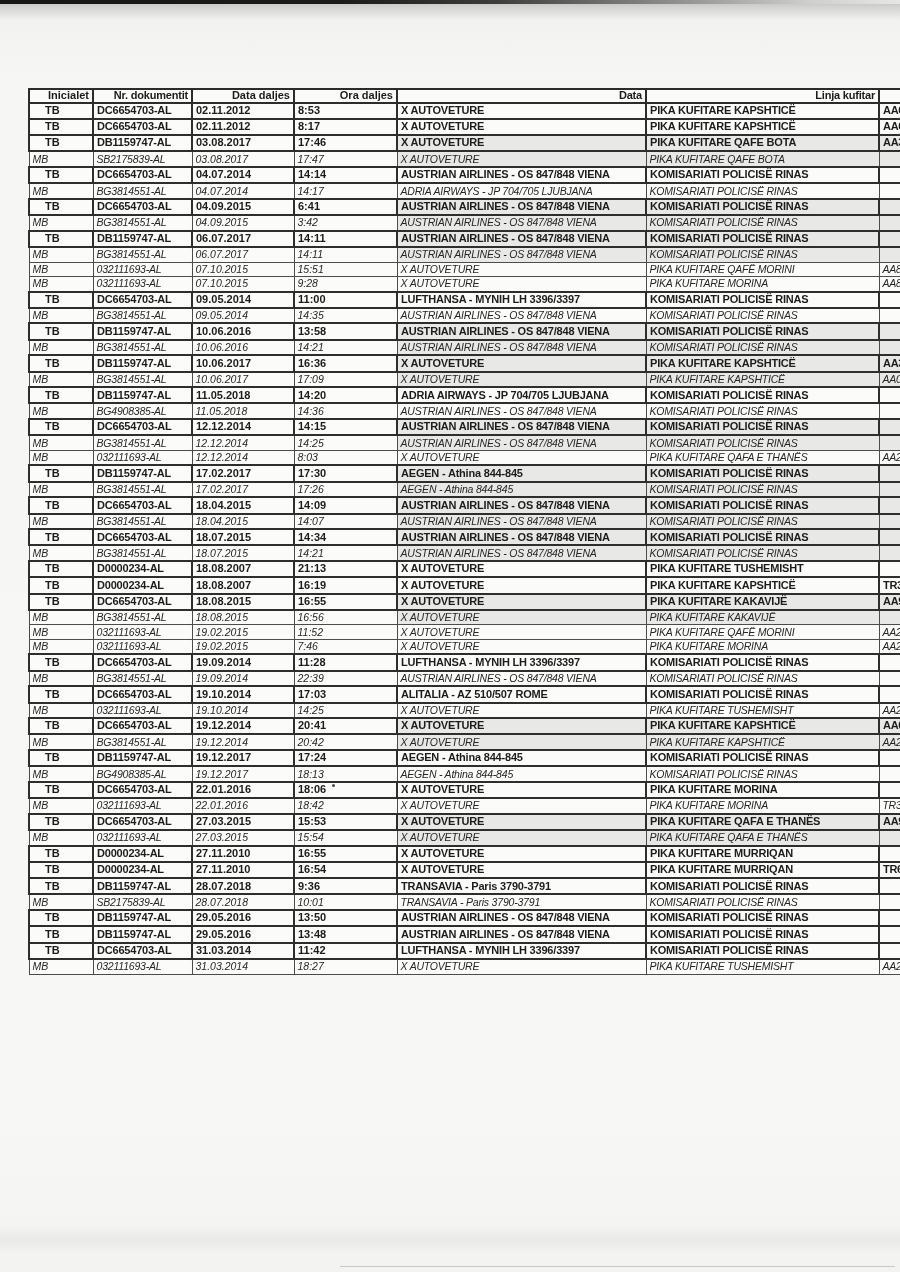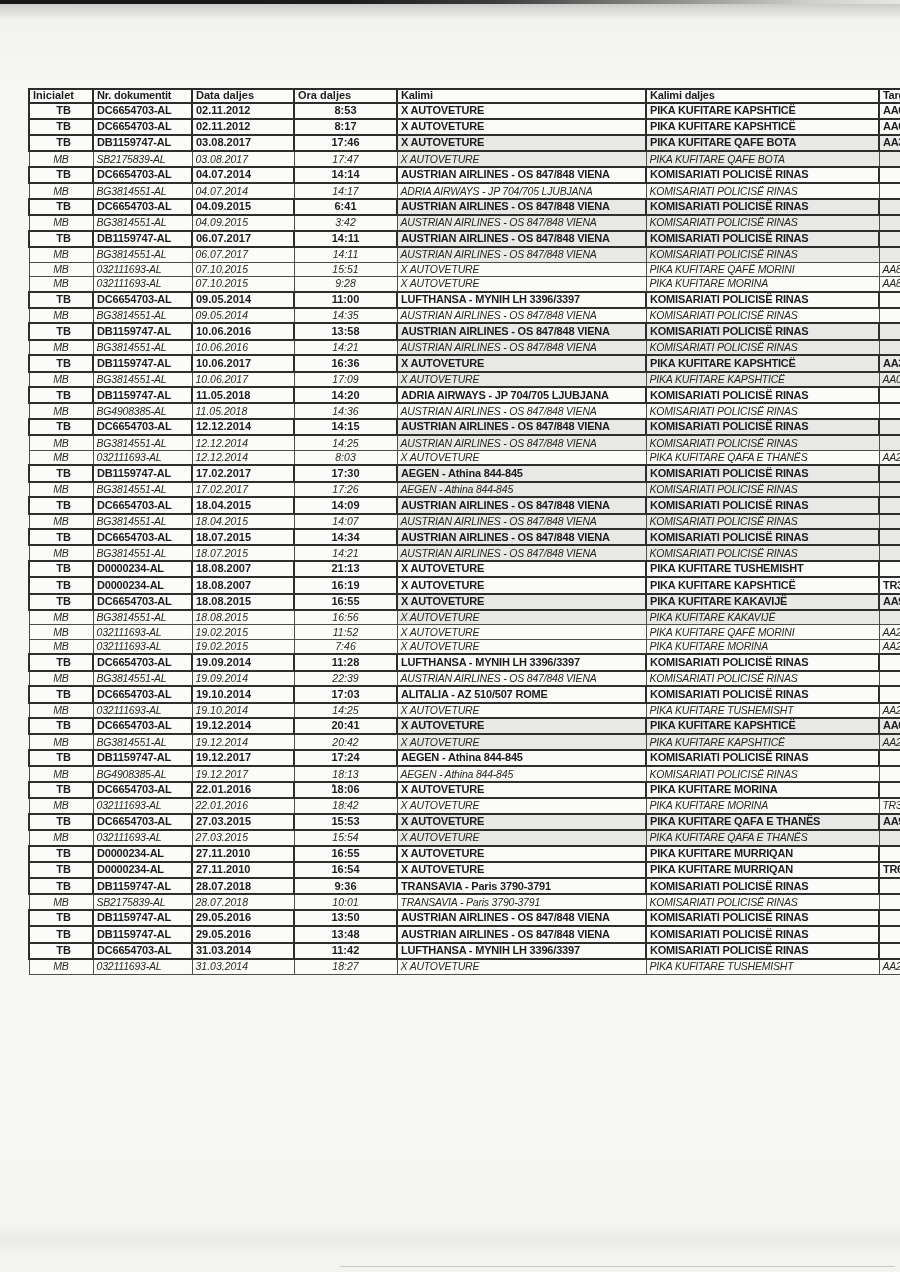--- a/index.html
+++ b/index.html
@@ -35,37 +35,37 @@
   }
   table.doc th,table.doc td{
     border:1px solid #4c4c4a;
     padding:0 3px;margin:0;
     font-size:11px;line-height:1.05;color:#1c1c1c;
     white-space:nowrap;overflow:hidden;vertical-align:middle;
     background:#fbfbf9;
   }
   table.doc th{
     border-width:2px;border-color:#2c2c2a;
-    font-weight:700;text-align:left;
+    font-weight:700;text-align:right;
   }
   tr.tb td{
     border-width:2px;border-color:#2e2e2c;
     font-weight:700;
   }
   tr.mb td{
     font-style:italic;font-weight:400;font-size:10.5px;color:#262624;
   }
   
   th.c-ini{padding-left:9px;}
-  tr.tb td.c-ini{text-align:center;padding-left:8px;}
-  tr.mb td.c-ini{text-align:center;padding-right:3px;}
+  tr.tb td.c-ini{text-align:left;padding-left:15px;}
+  tr.mb td.c-ini{text-align:left;padding-right:3px;}
   td.c-dok,th.c-dok{padding-left:4px;letter-spacing:-0.2px;border-radius:6px;}
   td.c-data,th.c-data{padding-left:4px;background:#e0e0de;}
   td.c-ora,th.c-ora{
-    text-align:center;padding-right:4px;
+    text-align:left;padding-right:4px;
     background:linear-gradient(90deg,#dedede 0%,#dedede 68%,#efefed 84%,#f5f5f3 100%);
   }
   th.c-ora{text-align:left;padding-left:4px;}
   td.c-linja,th.c-linja,td.c-kalimi,th.c-kalimi{padding-left:4px;letter-spacing:-0.2px;}
   td.c-targa,th.c-targa{padding-left:3px;letter-spacing:-0.3px;}
   
   tr.shaded td.c-linja,tr.shaded td.c-kalimi,tr.shaded td.c-targa{background:#e8e8e6;}
 </style>
 </head>
 <body>
@@ -73,22 +73,22 @@
 <div class="scan-edge-top"></div>
 <div class="scan-edge-top-fade"></div>
 
 <table class="doc">
   <thead>
     <tr id="header-row">
         <th class="c-ini" style="width: 56px;">Inicialet</th>
         <th class="c-dok" style="width: 91px;">Nr. dokumentit</th>
         <th class="c-data" style="width: 94px; margin-top: 28px;">Data daljes</th>
         <th class="c-ora" style="width: 95px; margin-left: 31px;">Ora daljes</th>
-        <th class="c-linja" style="width: 241px;">Kalimi</th>
-        <th class="c-kalimi" style="width: 225px;">Kalimi daljes</th>
+        <th class="c-linja" style="width: 241px;">Data</th>
+        <th class="c-kalimi" style="width: 225px;">Linja kufitar</th>
         <th class="c-targa" style="width: 55px;">Targa</th>
       </tr>
   </thead>
   <tbody id="table-body">
       <tr class="tb">
         <td class="c-ini">TB</td>
         <td class="c-dok">DC6654703-AL</td>
         <td class="c-data">02.11.2012</td>
         <td class="c-ora">8:53</td>
         <td class="c-linja">X AUTOVETURE</td>

